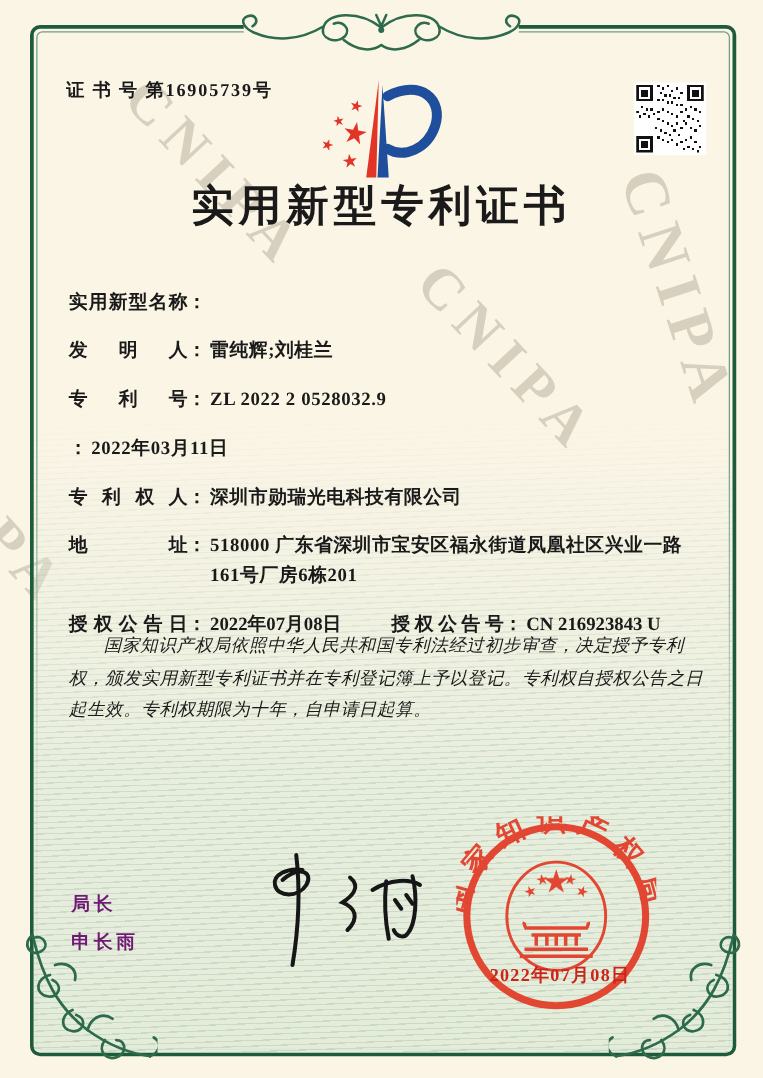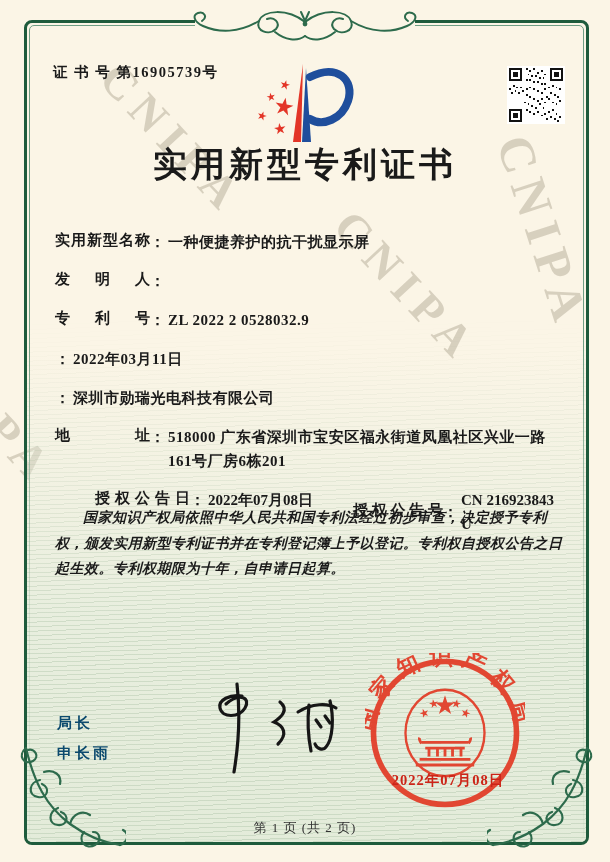--- a/index.html
+++ b/index.html
@@ -46,33 +46,33 @@
   .content{position:absolute;inset:0;z-index:4;}
   .cert-no{position:absolute;left:53px;top:63px;font-size:14.5px;letter-spacing:1.5px;font-weight:600;}
   .logo{position:absolute;left:243px;top:56px;}
   .qr{position:absolute;left:507px;top:66px;width:54px;height:54px;background:#fff;padding:2px;}
   .title{
     position:absolute;left:0;right:0;top:142px;text-align:center;
     font-size:34px;font-weight:bold;letter-spacing:4px;
   }
   .fields{position:absolute;left:55px;right:45px;top:230px;}
   .row{display:flex;margin-bottom:15px;font-size:15px;line-height:24px;font-weight:700;}
-  .flabel{width:95px;flex:none;text-align:justify;text-align-last:justify;font-family:Liberation Mono, monospace;}
+  .flabel{width:95px;flex:none;text-align:justify;text-align-last:justify;}
   .colon{flex:none;width:18px;}
   .fvalue{flex:1;letter-spacing:0.5px;}
-  .gpair1{display:flex;width:258px;flex:none;margin-left:40px;}
+  .gpair1{display:flex;width:258px;flex:none;}
   .gpair2{display:flex;flex:1;align-items:center;}
   .gpair2 .flabel{width:90px;}
-  .paras{position:absolute;left:55px;right:43px;top:505px;font-weight:bold;}
+  .paras{position:absolute;left:55px;right:43px;top:505px;}
   .paras p{
     margin:0;text-indent:2em;font-style:italic;font-size:14px;line-height:25.5px;
     letter-spacing:0.5px;
   }
   .officer{position:absolute;left:57px;top:714px;font-family:"Liberation Sans","DejaVu Sans",sans-serif;
-    font-size:15px;font-weight:600;letter-spacing:3px;color:#0c4a6e;}
+    font-size:15px;font-weight:600;letter-spacing:3px;color:#701a75;}
   .officer div{margin-bottom:11px;}
   .signature{position:absolute;left:192px;top:676px;}
   .seal{position:absolute;left:365px;top:653px;}
   .seal-date{
     position:absolute;left:378px;top:771px;width:140px;text-align:center;
     color:#cc2418;font-size:14.5px;font-weight:bold;letter-spacing:1px;white-space:nowrap;
   }
   .footer{
     position:absolute;left:0;right:0;top:819px;text-align:center;
     font-size:13px;letter-spacing:1px;color:#333;
@@ -238,36 +238,37 @@
         <rect x="21" y="16" width="1" height="1"></rect>
     </g>
   </svg>
 
   <div class="title">实用新型专利证书</div>
 
   <div class="fields">
     <div class="row">
       <span class="flabel">实用新型名称</span>
         <span class="colon">：</span>
-      <span class="fvalue">一种便捷养护的抗干扰显示屏</span>
     </div>
     <div class="row">
       <span class="flabel">发明人</span>
         <span class="colon">：</span>
+      <span class="fvalue">雷纯辉;刘桂兰</span>
     </div>
     <div class="row">
       <span class="flabel">专利号</span>
         <span class="colon">：</span>
       <span class="fvalue">ZL 2022 2 0528032.9</span>
     </div>
     <div class="row">
         <span class="colon">：</span>
       <span class="fvalue">2022年03月11日</span>
     </div>
     <div class="row">
+      <span class="flabel">专利权人</span>
         <span class="colon">：</span>
       <span class="fvalue">深圳市勋瑞光电科技有限公司</span>
     </div>
     <div class="row">
       <span class="flabel">地址</span>
         <span class="colon">：</span>
       <span class="fvalue">518000 广东省深圳市宝安区福永街道凤凰社区兴业一路161号厂房6栋201</span>
     </div>
     <div class="row">
       <span class="gpair1">
@@ -328,15 +329,14 @@
         <path d="M64,101 h42"></path>
         <path d="M68,101 v9 M77,101 v9 M85,101 v9 M93,101 v9 M102,101 v9"></path>
         <path d="M58,113 H112"></path>
         <path d="M54,119 H116"></path>
       </g>
       <ellipse cx="85" cy="85" rx="42" ry="46" fill="none" stroke="#e23b26" stroke-width="2.5"></ellipse>
     </g>
   </svg>
   <div class="seal-date">2022年07月08日</div>
 
-  <div class="footer">第 1 页 (共 2 页)</div>
 
 </div>
 
 </body></html>

